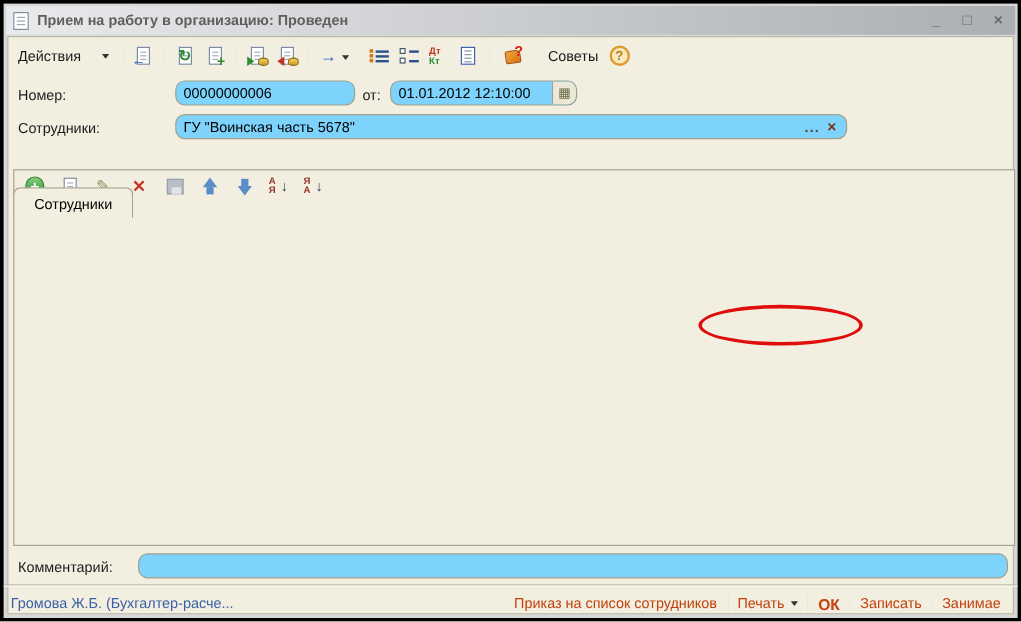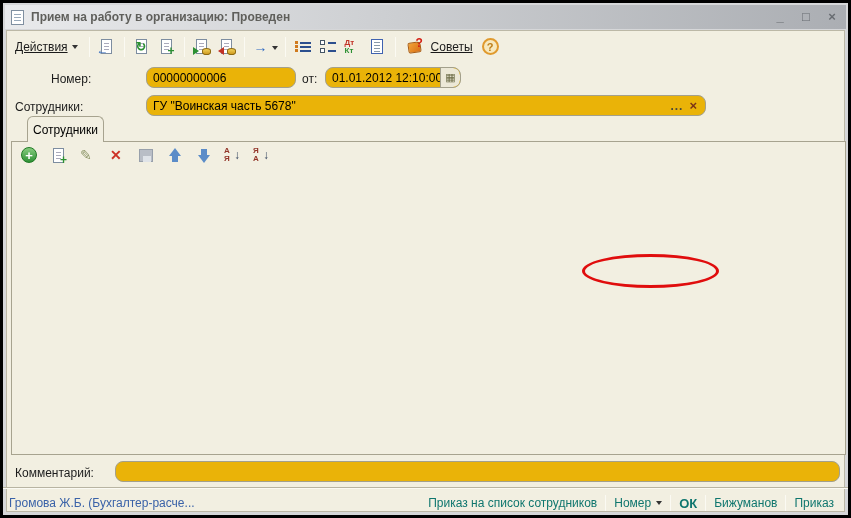--- a/index.html
+++ b/index.html
@@ -11,21 +11,21 @@
     display:flex;align-items:center;padding:0 6px;}
   .doc-ico{width:13px;height:15px;background:#fff;border:1px solid #7f8fa0;position:relative;flex:0 0 auto;}
   .doc-ico:before{content:"";position:absolute;left:2px;top:3px;width:7px;height:1px;background:#9ab;box-shadow:0 3px 0 #9ab,0 6px 0 #9ab;}
   .title-text{margin-left:7px;font-size:12px;font-weight:bold;color:#5f5f5b;white-space:nowrap;}
   .win-ctrls{margin-left:auto;display:flex;gap:10px;align-items:center;}
   .win-btn{font-size:13px;font-weight:bold;color:#686c71;width:16px;text-align:center;cursor:default;line-height:14px;}
   
   .client{position:absolute;left:3px;top:27px;right:3px;bottom:3px;background:#F2EFE1;border:1px solid #bcb8a6;}
   
   .toolbar{position:absolute;left:4px;top:29px;right:4px;height:29px;display:flex;align-items:center;padding:0 4px;gap:5px;}
-  .tb-btn{display:flex;align-items:center;gap:4px;font-size:12px;color:#1a1a1a;padding:2px 4px;cursor:default;text-decoration:underline;}
+  .tb-btn{display:flex;align-items:center;gap:17px;font-size:12px;color:#1a1a1a;padding:2px 4px;cursor:default;}
   .caret{width:0;height:0;border-left:3px solid transparent;border-right:3px solid transparent;border-top:4px solid #333;}
   .sep{width:1px;height:20px;background:#c9c5b1;border-right:1px solid #fbfaf3;margin:0 2px;}
   .ico{position:relative;width:20px;height:20px;flex:0 0 auto;}
   .pg{position:absolute;left:4px;top:2px;width:11px;height:15px;background:#fff;border:1px solid #7d8da0;}
   .pg:before{content:"";position:absolute;left:2px;top:3px;width:5px;height:1px;background:#aab;box-shadow:0 3px 0 #aab,0 6px 0 #aab;}
   .ov{position:absolute;font-weight:bold;}
   .green{color:#2c9032;} .blue{color:#2b66c0;}
   .coin{position:absolute;left:10px;top:11px;width:9px;height:7px;background:linear-gradient(#f2d25a,#cf9b22);border:1px solid #8d6a12;border-radius:50%/40%;}
   .tri-r{position:absolute;width:0;height:0;border-top:4px solid transparent;border-bottom:4px solid transparent;border-left:6px solid #2c9032;left:1px;top:10px;}
   .tri-l{position:absolute;width:0;height:0;border-top:4px solid transparent;border-bottom:4px solid transparent;border-right:6px solid #c23226;left:1px;top:10px;}
@@ -36,21 +36,21 @@
   .bar2{position:absolute;left:10px;top:5px;width:8px;height:2px;background:#2c4f8e;box-shadow:0 8px 0 #2c4f8e;}
   .dtkt{font-size:8px;line-height:8px;font-weight:bold;position:absolute;left:2px;top:2px;}
   .dt{color:#c23226;} .kt{color:#2c9032;}
   .jrn{position:absolute;left:3px;top:2px;width:12px;height:15px;background:#fff;border:1px solid #3f62b0;}
   .jrn:before{content:"";position:absolute;left:2px;top:2px;width:6px;height:1px;background:#89a;box-shadow:0 3px 0 #89a,0 6px 0 #89a,0 9px 0 #89a;}
   .book{position:absolute;left:1px;top:5px;width:13px;height:11px;background:linear-gradient(135deg,#f2a437,#d96f16);border-radius:2px 4px 2px 2px;transform:rotate(-8deg);border:1px solid #a85a10;}
   .book-q{position:absolute;left:9px;top:-1px;color:#d42014;font-weight:bold;font-size:12px;}
   .help-circ{width:17px;height:17px;border-radius:50%;background:#f7e9bf;border:2px solid #e09a2e;color:#bd7d17;font-weight:bold;font-size:11px;display:flex;align-items:center;justify-content:center;}
   
   .lbl{position:absolute;font-size:12px;color:#1c1c1c;white-space:nowrap;}
-  .fld{position:absolute;background:#eab308;border:1px solid #a3a08c;border-radius:8px;height:21px;font-size:12px;display:flex;align-items:center;padding:0 6px;overflow:hidden;white-space:nowrap;}
+  .fld{position:absolute;background:#7dd3fc;border:1px solid #a3a08c;border-radius:8px;height:21px;font-size:12px;display:flex;align-items:center;padding:0 6px;overflow:hidden;white-space:nowrap;}
   .fld .val{flex:1 1 auto;overflow:hidden;}
   .calbtn{flex:0 0 20px;height:19px;margin-right:-6px;border-left:1px solid #a3a08c;background:#ece8d7;display:flex;align-items:center;justify-content:center;color:#6b6b46;font-size:11px;border-radius:0 7px 7px 0;cursor:default;}
   .morebtn{flex:0 0 auto;color:#4a4a3a;font-weight:bold;letter-spacing:1px;padding:0 4px;cursor:default;}
   .clrbtn{flex:0 0 auto;color:#7a3318;font-weight:bold;padding:0 2px;cursor:default;font-size:13px;}
   
   .tab{position:absolute;top:116px;height:23px;border:1px solid #a7a38f;border-bottom:none;border-radius:6px 6px 0 0;background:linear-gradient(#fcfbf6,#e9e5d2);font-size:12px;display:flex;align-items:center;justify-content:center;padding:0 14px;cursor:default;z-index:1;}
   .tab.active{top:113px;height:26px;background:#F2EFE1;z-index:3;font-size:12px;}
   .panel{position:absolute;left:8px;top:138px;width:835px;height:314px;border:1px solid #a7a38f;background:#F2EFE1;z-index:2;}
   
   .gtb{position:absolute;left:8px;top:4px;display:flex;align-items:center;gap:9px;}
@@ -92,21 +92,21 @@
   .h60{height:60px;} .h55{height:55px;} .h63{height:63px;}
   .sel-n{background:linear-gradient(180deg,#a3bedf,#6089bc);color:#fff;}
   .trunc{color:#c257a8;}
   
   .red-ellipse{position:absolute;left:579px;top:251px;width:137px;height:34px;border:3px solid #e00d0d;border-radius:50%;z-index:9;pointer-events:none;}
   
   .hsep{position:absolute;left:0px;right:0px;top:484px;height:2px;border-top:1px solid #b8b4a2;border-bottom:1px solid #fbfaf3;}
   .statusbar{position:absolute;left:6px;right:6px;top:488px;height:24px;display:flex;align-items:center;font-size:12px;}
   .user-txt{color:#3a62a8;white-space:nowrap;overflow:hidden;max-width:230px;}
   .sb-right{margin-left:auto;display:flex;align-items:center;}
-  .sb-btn{padding:2px 8px;white-space:nowrap;color:#0f766e;cursor:default;display:flex;align-items:center;gap:5px;}
+  .sb-btn{padding:2px 8px;white-space:nowrap;color:#c2410c;cursor:default;display:flex;align-items:center;gap:5px;}
   .sb-btn.ok{font-weight:bold;font-size:13px;}
   .sb-sep{width:1px;height:16px;background:#c4c0ac;border-right:1px solid #fbfaf3;}
 </style>
 </head>
 <body>
 
 <div id="win">
   <div class="titlebar">
     <span class="doc-ico"></span>
     <span class="title-text">Прием на работу в организацию: Проведен</span>
@@ -174,39 +174,39 @@
     <span class="tb-btn">
       <span class="ico">
           <span class="book"></span>
           <span class="book-q">?</span>
         </span>
       <span>Советы</span>
     </span>
     <span class="help-circ">?</span>
   </div>
 
-  <span class="lbl" style="left:12px;top:69px;margin-left:36px;">Номер:</span>
+  <span class="lbl" style="left:12px;top:69px;">Номер:</span>
   <div class="fld" style="left:143px;top:64px;width:150px;">
     <span class="val">00000000006</span>
   </div>
   <span class="lbl" style="left:299px;top:69px;">от:</span>
-  <div class="fld" style="left:322px;top:64px;width:136px;">
+  <div class="fld" style="left:322px;top:64px;width:156px;">
     <span class="val">01.01.2012 12:10:00</span>
     <span class="calbtn">
         <span>▦</span>
       </span>
   </div>
   <span class="lbl" style="left:12px;top:97px;">Сотрудники:</span>
   <div class="fld" style="left:143px;top:92px;width:560px;">
     <span class="val">ГУ "Воинская часть 5678"</span>
     <span class="morebtn">...</span>
     <span class="clrbtn">×</span>
   </div>
 
-  <div class="tab active" style="left:24px;width:77px;">Сотрудники</div>
+  <div class="tab active" style="left:8px;width:100px;margin-top:40px;">Сотрудники</div>
 
   <div class="panel">
     <div class="gtb">
       <span class="gico">
           <span class="addc">+</span>
         </span>
       <span class="gico">
           <span class="pg"></span>
           <span class="ov green" style="left:11px;top:7px;font-size:12px;">+</span>
         </span>
@@ -336,24 +336,24 @@
   </div>
 
   <div class="hsep"></div>
 
   <div class="statusbar">
     <span class="user-txt">Громова Ж.Б. (Бухгалтер-расче...</span>
     <span class="sb-right">
       <span class="sb-btn">Приказ на список сотрудников</span>
       <span class="sb-sep"></span>
       <span class="sb-btn">
-        <span>Номер</span>
+        <span>Печать</span>
         <span class="caret"></span>
       </span>
       <span class="sb-sep"></span>
       <span class="sb-btn ok">ОК</span>
       <span class="sb-sep"></span>
-      <span class="sb-btn">Бижуманов</span>
+      <span class="sb-btn">Записать</span>
       <span class="sb-sep"></span>
-      <span class="sb-btn">Приказ</span>
+      <span class="sb-btn">Занимае</span>
     </span>
   </div>
 </div>
 
 </body></html>

